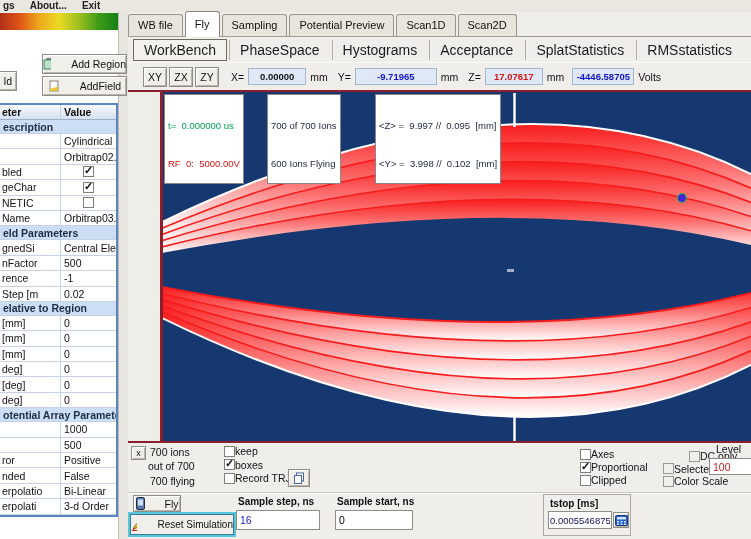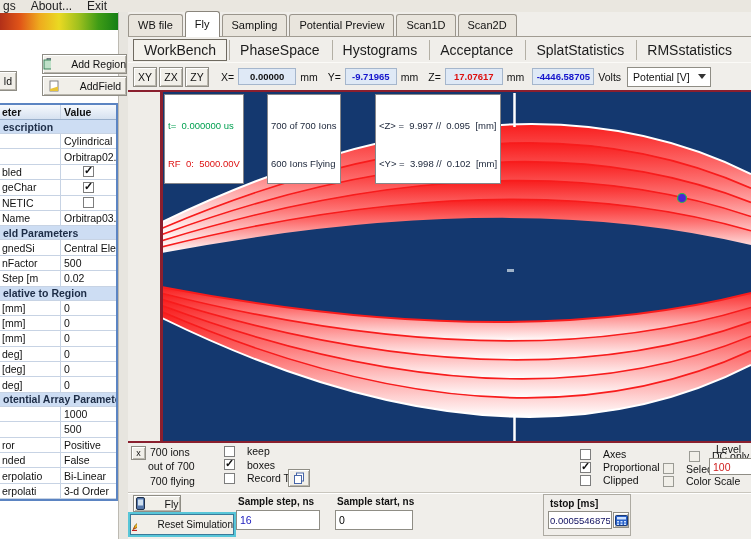--- a/index.html
+++ b/index.html
@@ -2,53 +2,53 @@
 <html><head>
 <meta charset="utf-8">
 <style>
   html,body{margin:0;padding:0}
   body{width:751px;height:539px;overflow:hidden;position:relative;background:#f0eeea;
        font-family:"Liberation Sans",sans-serif;font-size:11px;color:#111}
   .abs{position:absolute}
   
   .menubar{left:0;top:0;width:751px;height:12px;background:#eae7e0;display:flex;align-items:center;
            padding-left:3px;box-sizing:border-box;gap:15px}
-  .menuitem{font-size:12px;font-weight:normal;color:#222;line-height:12px;cursor:default}
+  .menuitem{font-size:10px;font-weight:bold;color:#222;line-height:12px;cursor:default}
   
   .gradbar{left:0;top:13px;width:118px;height:17px}
   .leftwhite{left:0;top:30px;width:118px;height:509px;background:#fff}
   .divider{left:118px;top:12px;width:10px;height:527px;background:#e7e5df;border-left:1px solid #bdbab2;box-sizing:border-box}
   .btn{background:#f1efe9;border:1px solid #8f8d85;box-shadow:inset 1px 1px 0 #fff,inset -1px -1px 0 #b9b6ad;
        display:flex;align-items:center;justify-content:center;gap:20px;font-size:10.5px;color:#111;
        box-sizing:border-box;cursor:default;white-space:nowrap}
   .ptable{left:0;top:103px;width:118px;border:2px solid #5b84c2;border-left:none;box-sizing:border-box;background:#fff;font-size:10.5px}
   .prow{display:flex;border-bottom:1px solid #c7d3e4;align-items:center;box-sizing:border-box}
   .prow.head{height:15px;background:linear-gradient(#f6f9fd,#d6e1f0);font-weight:bold;border-bottom:1px solid #9ab0cc}
   .prow.sect{height:14px;background:#cdddf3;font-weight:bold;color:#1c2c46}
   .prow.data{height:15.4px;background:#fff}
   .pc1{width:61px;padding-left:2px;border-right:1px solid #c7d3e4;overflow:hidden;white-space:nowrap;box-sizing:border-box;align-self:stretch;display:flex;align-items:center}
   .pc2{flex:1;padding-left:3px;overflow:hidden;white-space:nowrap;display:flex;align-items:center;justify-content:flex-start}
   .pc2.center{justify-content:center;padding-left:0}
   .sectfull{padding-left:3px;overflow:hidden;white-space:nowrap}
   
   .cb{width:11px;height:11px;background:#fff;border:1px solid #7d7d7d;box-sizing:border-box;position:relative;flex:none}
   .cb .tick{position:absolute;left:0px;top:-3px;font-size:11px;font-weight:bold;color:#111;line-height:13px}
   .cb.dim{background:#f1efe9;border-color:#9a9a94}
-  .cbitem{display:flex;align-items:center;gap:12px;position:absolute;font-size:10.5px;white-space:nowrap}
+  .cbitem{display:flex;align-items:center;gap:0;position:absolute;font-size:10.5px;white-space:nowrap}
   
   .tabs1{left:128px;top:12px;width:623px;height:25px;display:flex;align-items:flex-end;border-bottom:1px solid #a19c92;box-sizing:border-box}
   .tab1{height:21px;line-height:21px;padding:0 9px;background:#e9e5dd;border:1px solid #9a958c;border-bottom:none;
         border-radius:3px 3px 0 0;margin-right:2px;font-size:11px;cursor:default;position:relative}
   .tab1.active{height:25px;line-height:25px;background:#fff;margin-bottom:-1px;z-index:2;border-color:#8a857c}
   .tabs2{left:128px;top:39px;width:623px;height:22px;display:flex;align-items:center;padding-left:5px;box-sizing:border-box}
   .tab2{padding:2px 10px;font-size:14px;color:#1c1c1c;cursor:default;white-space:nowrap}
   .tab2:not(:first-child){border-left:1px solid #b3afa4;margin-left:2px}
   .tab2.active{border:1px solid #6f6a60;background:#f4f2ec}
   
-  .toolbar{left:128px;top:62px;width:623px;height:28px;display:flex;align-items:center;padding-left:5px;box-sizing:border-box;
+  .toolbar{left:128px;top:62px;width:623px;height:28px;display:flex;align-items:center;padding-left:15px;box-sizing:border-box;
            border-top:1px solid #fbfaf7}
   .vbtn{width:24px;height:20px;margin-right:2px;font-size:10.5px}
   .tlabel{font-size:10.5px;margin:0 4px 0 10px;color:#111}
   .cofield{height:17px;background:#dfe9f6;border:1px solid #a5b6cc;box-sizing:border-box;font-weight:bold;font-size:9.5px;
            display:flex;align-items:center;justify-content:center;cursor:text}
   .unit{font-size:10.5px;margin-left:4px}
   .dropdown{width:84px;height:20px;background:#fff;border:1px solid #8f8d85;margin-left:6px;display:flex;align-items:center;
             justify-content:space-between;padding:0 2px 0 5px;box-sizing:border-box;font-size:10.5px;cursor:default}
   .ddarrow{width:0;height:0;border-left:4px solid transparent;border-right:4px solid transparent;border-top:5px solid #333;margin-right:2px}
   
@@ -146,20 +146,24 @@
       <div class="prow sect">
         <div class="sectfull">eld Parameters</div>
       </div>
       <div class="prow data">
         <div class="pc1">gnedSi</div>
         <div class="pc2">Central Electrode</div>
       </div>
       <div class="prow data">
         <div class="pc1">nFactor</div>
         <div class="pc2">500</div>
+      </div>
+      <div class="prow data">
+        <div class="pc1">rence</div>
+        <div class="pc2">-1</div>
       </div>
       <div class="prow data">
         <div class="pc1">Step [m</div>
         <div class="pc2">0.02</div>
       </div>
       <div class="prow sect">
         <div class="sectfull">elative to Region</div>
       </div>
       <div class="prow data">
         <div class="pc1">[mm]</div>
@@ -237,31 +241,27 @@
 <div class="abs toolbar">
   <span id="view-buttons" style="display:flex">
       <div class="btn vbtn">XY</div>
       <div class="btn vbtn">ZX</div>
       <div class="btn vbtn">ZY</div>
     </span>
   <span class="tlabel">X=</span>
   <span class="cofield" style="width:58px;color:#111">0.00000</span>
   <span class="unit">mm</span>
   <span class="tlabel">Y=</span>
-  <span class="cofield" style="width:52px;color:#1414cc">-9.71965</span>
+  <span class="cofield" style="width:82px;color:#1414cc">-9.71965</span>
   <span class="unit">mm</span>
   <span class="tlabel">Z=</span>
   <span class="cofield" style="width:58px;color:#dd1111">17.07617</span>
   <span class="unit">mm</span>
   <span class="cofield" style="width:62px;margin-left:8px;color:#1414cc">-4446.58705</span>
   <span class="unit">Volts</span>
-  <span class="dropdown">
-    <span>Potential [V]</span>
-    <span class="ddarrow"></span>
-  </span>
 </div>
 
 
 <div class="abs maroon" style="left:128px;top:90px;width:623px;height:2px"></div>
 <div class="abs" style="left:128px;top:92px;width:35px;height:349px;background:#efede8"></div>
 <div class="abs maroon" style="left:160px;top:92px;width:3px;height:349px"></div>
 <div class="abs navy">
   <svg id="traj-svg" width="588" height="349" viewBox="163 92 588 349">
       <defs>
         <linearGradient id="bandGrad" x1="0" y1="0" x2="0" y2="1">

